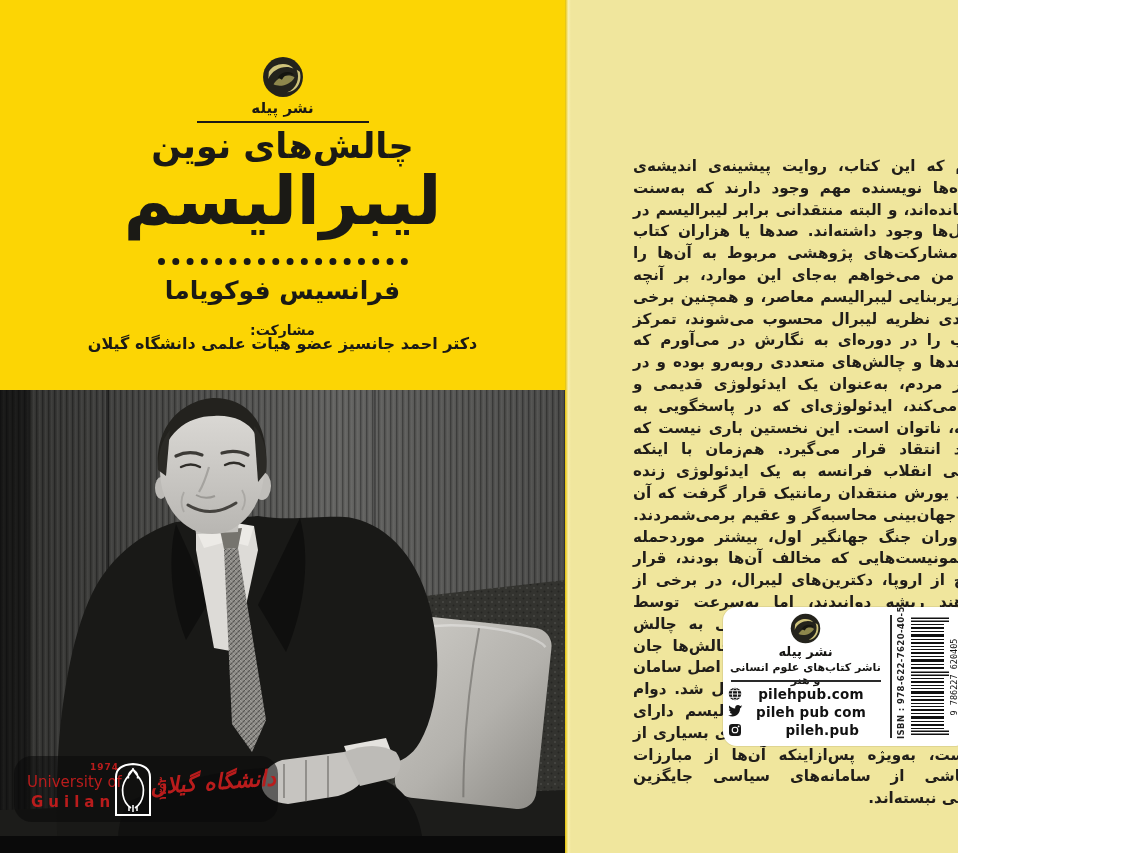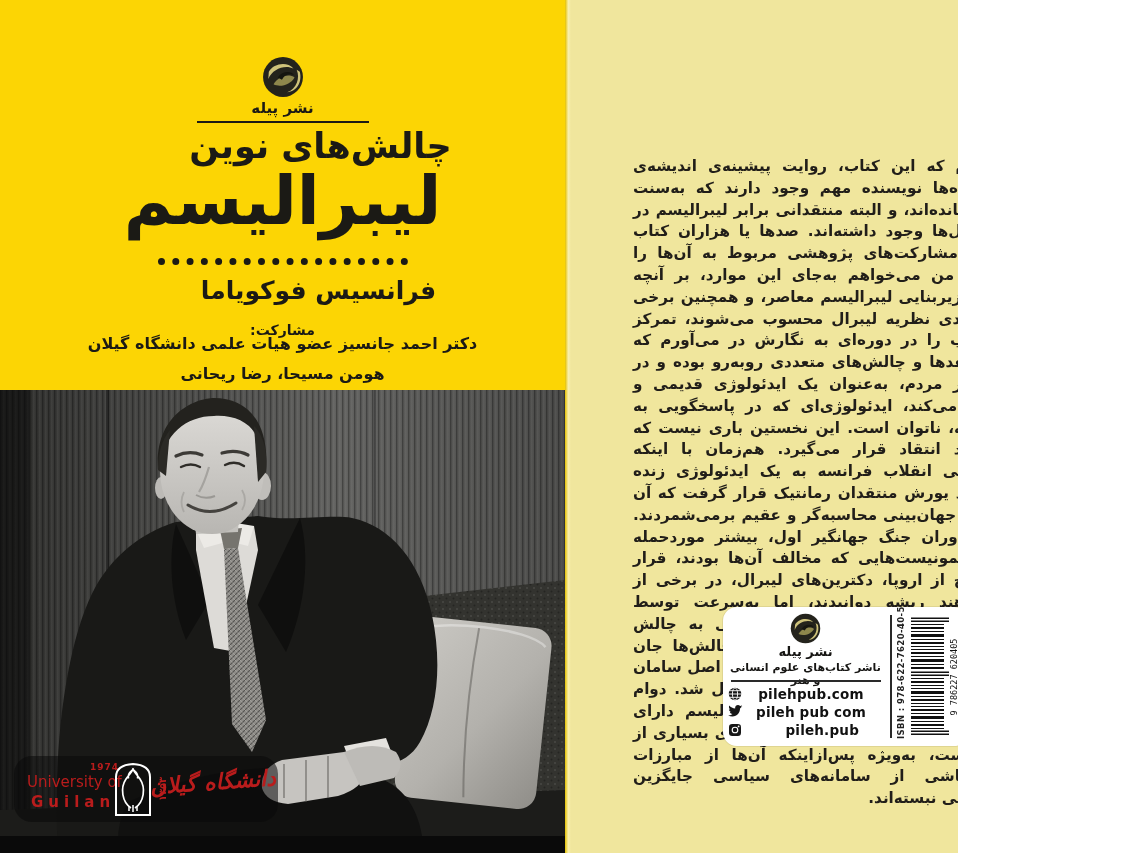--- a/index.html
+++ b/index.html
@@ -5,24 +5,24 @@
   html,body{margin:0;padding:0;background:#ffffff;}
   .page{position:relative;width:958px;height:853px;overflow:hidden;
         font-family:"DejaVu Sans",sans-serif;}
 
   
   .front{position:absolute;left:0;top:0;width:565px;height:853px;background:#fcd504;}
   .front .centered{position:absolute;left:0;width:100%;text-align:center;direction:rtl;color:#1b1a15;}
   .fc-logo{position:absolute;left:50%;transform:translateX(-50%);top:56px;width:42px;height:42px;}
   .fc-pub{top:99px;font-size:15px;font-weight:bold;}
   .fc-rule{position:absolute;top:121px;left:50%;transform:translateX(-50%);width:172px;height:2px;background:#1b1a15;}
-  .fc-t1{top:126px;font-size:35px;font-weight:bold;letter-spacing:-1px;padding-left:38px;}
+  .fc-t1{top:126px;font-size:35px;font-weight:bold;letter-spacing:-1px;}
   .fc-t2{top:158px;font-size:67px;font-weight:bold;line-height:1.3;letter-spacing:-2px;}
   .fc-dots{position:absolute;top:258px;left:50%;transform:translateX(-50%);width:250px;height:0;border-top:7px dotted #1b1a15;}
-  .fc-author{top:276px;font-size:25px;font-weight:bold;padding-left:36px;}
+  .fc-author{top:276px;font-size:25px;font-weight:bold;}
   .fc-trl{top:322px;font-size:14px;font-weight:bold;}
   .fc-tr1{top:334px;font-size:16px;font-weight:bold;}
   .fc-tr2{top:364px;font-size:16px;font-weight:bold;}
   .photo{position:absolute;left:0;top:390px;width:565px;height:463px;}
 
   
   .watermark{position:absolute;left:14px;top:756px;width:264px;height:66px;
              background:rgba(10,10,10,0.55);border-radius:18px;color:#b91c1c;}
   .wm-1974{position:absolute;left:76px;top:6px;font-size:9px;font-weight:bold;letter-spacing:1px;}
   .wm-u1{position:absolute;left:13px;top:17px;font-size:15px;}
@@ -86,21 +86,20 @@
       <use href="#pileh-logo"></use>
     </svg>
     <div class="centered fc-pub">نشر پیله</div>
     <div class="fc-rule"></div>
     <div class="centered fc-t1">چالش‌های نوین</div>
     <div class="centered fc-t2">لیبرالیسم</div>
     <div class="fc-dots"></div>
     <div class="centered fc-author">فرانسیس فوکویاما</div>
     <div class="centered fc-trl">مشارکت:</div>
     <div class="centered fc-tr1">دکتر احمد جانسیز عضو هیات علمی دانشگاه گیلان</div>
-    <div class="centered fc-tr2">هومن مسیحا، رضا ریحانی</div>
 
     <svg class="photo" viewBox="0 0 565 463" preserveAspectRatio="none">
       <defs>
         <linearGradient id="wallg" x1="0" y1="0" x2="1" y2="0">
           <stop offset="0" stop-color="#2e2e2c"></stop>
             <stop offset="0.30" stop-color="#4a4a48"></stop>
           <stop offset="0.60" stop-color="#626260"></stop>
             <stop offset="1" stop-color="#4b4b49"></stop>
         </linearGradient>
         <pattern id="stripes" width="6" height="8" patternUnits="userSpaceOnUse">

